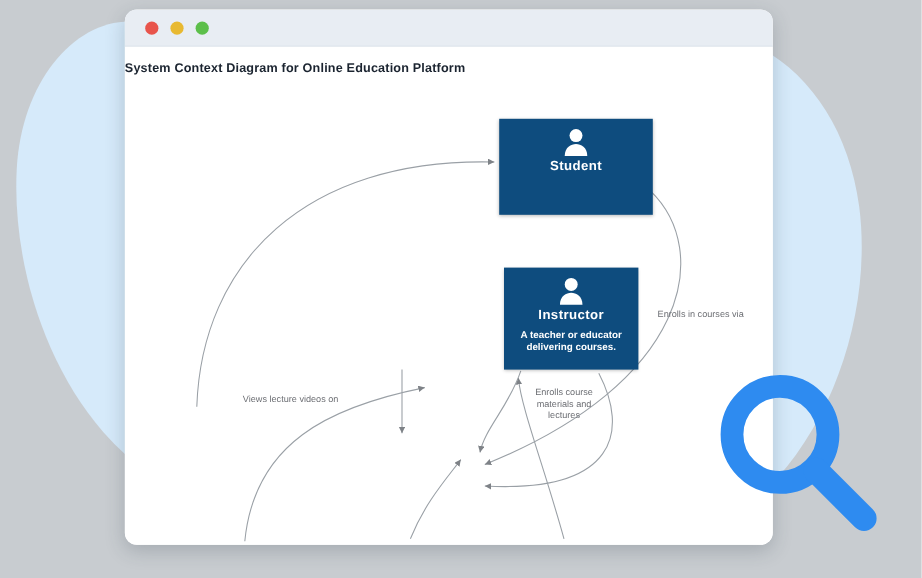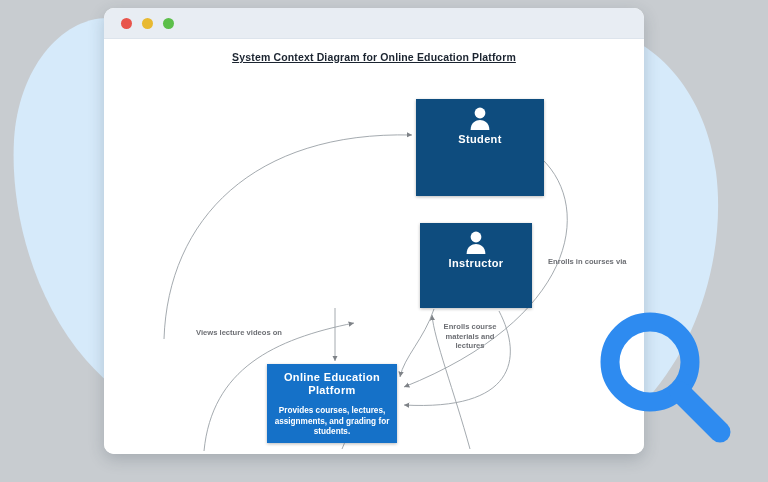--- a/index.html
+++ b/index.html
@@ -20,45 +20,45 @@
   #title-bar{
     height:30px;background:#e8edf3;border-bottom:1px solid #dde4ec;
     display:flex;align-items:center;padding-left:17px;gap:10px;
   }
   .dot{width:11px;height:11px;border-radius:50%;}
   .dot.red{background:#e8544b;}
   .dot.yellow{background:#e8b931;}
   .dot.green{background:#5cbf4a;}
   #canvas{position:relative;width:540px;height:416px;background:#fff;}
   #diagram-title{
-    position:absolute;left:0;top:12px;width:540px;text-align:center;
-    font-size:10.5px;font-weight:bold;color:#1b2430;letter-spacing:.15px;text-decoration:underline;
+    position:absolute;left:0;top:12px;width:540px;
+    font-size:10.5px;font-weight:bold;color:#1b2430;letter-spacing:.15px;
   }
   #edges{position:absolute;left:0;top:0;width:540px;height:416px;}
   
   .node{
     position:absolute;box-sizing:border-box;
     display:flex;flex-direction:column;align-items:center;
     padding-top:7px;color:#ffffff;text-align:center;
     box-shadow:0 1px 3px rgba(0,0,0,.28);
   }
   .node.person{background:#0e4c7e;}
   .node.system{background:#1571c8;justify-content:center;padding-top:0;}
   .node .ttl{font-size:11px;font-weight:bold;letter-spacing:.35px;margin-top:2px;}
   .node.system .ttl{font-size:11px;line-height:13px;}
   .node .desc{font-size:8.2px;font-weight:bold;line-height:10px;margin-top:6px;padding:0 7px;}
   .node.system .desc{font-size:8.2px;line-height:10.5px;margin-top:9px;}
   .person-ico{display:block;}
-  #node-student{left:312px;top:60px;width:128px;height:97px;}
+  #node-student{left:312px;top:60px;width:128px;height:80px;}
   #node-admin{left:166px;top:184px;width:130px;height:85px;}
   #node-instructor{left:316px;top:184px;width:112px;height:85px;}
   #node-platform{left:163px;top:325px;width:130px;height:79px;}
   
   .elabel{
-    position:absolute;font-size:7.6px;font-weight:bold;color:#6d6f74;
+    position:absolute;font-size:7.6px;font-weight:normal;color:#6d6f74;
     line-height:9.5px;text-align:center;white-space:pre-line;
   }
   
   #magnifier{position:absolute;left:596px;top:306px;width:140px;height:146px;}
 </style>
 </head>
 <body>
 
 <svg id="bg-blobs" viewBox="0 0 768 482" xmlns="http://www.w3.org/2000/svg">
   <path fill="#d6eafa" d="M108 18 C 60 18, 18 70, 14 140 C 10 212, 34 300, 86 360
@@ -113,26 +113,23 @@
       <div class="ttl">Student</div>
     </div>
 
 
     <div class="node person" id="node-instructor">
       <svg class="person-ico" width="24" height="25" viewBox="0 0 24 25">
         <circle cx="12" cy="7" r="5.4" fill="#fff"></circle>
         <path d="M2.6 24 C 2.6 16.6, 8 14, 12 14 C 16 14, 21.4 16.6, 21.4 24 Z" fill="#fff"></path>
       </svg>
       <div class="ttl">Instructor</div>
+      <div class="desc">A teacher or educator delivering courses.</div>
     </div>
 
-    <div class="node system" id="node-platform">
-      <div class="ttl">Online Education Platform</div>
-      <div class="desc">Provides courses, lectures, assignments, and grading for students.</div>
-    </div>
 
     <div class="elabel" style="left:74px;top:289px;width:104px;text-align:right;">Views lecture videos on</div>
 
 
     <div class="elabel" style="left:330px;top:283px;width:72px;">Enrolls course materials and lectures</div>
 
     <div class="elabel" style="left:444px;top:218px;width:92px;text-align:left;">Enrolls in courses via</div>
 
 
   </div>

